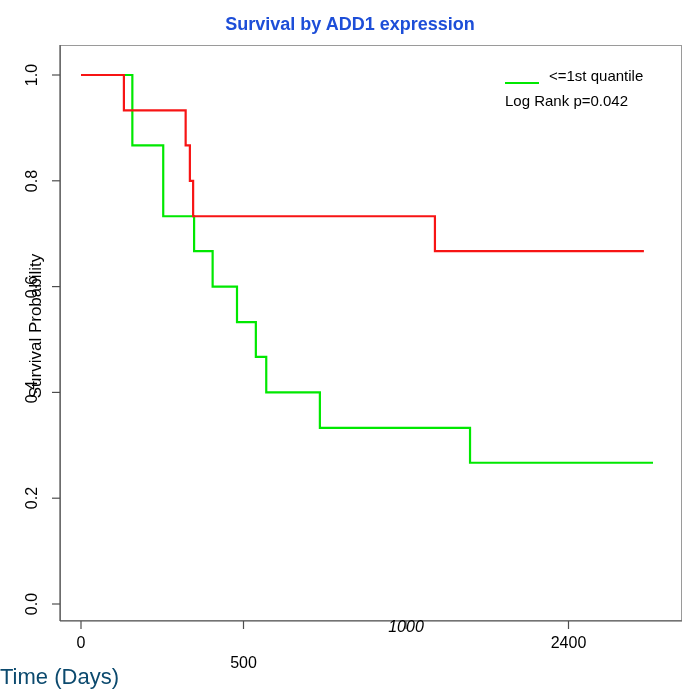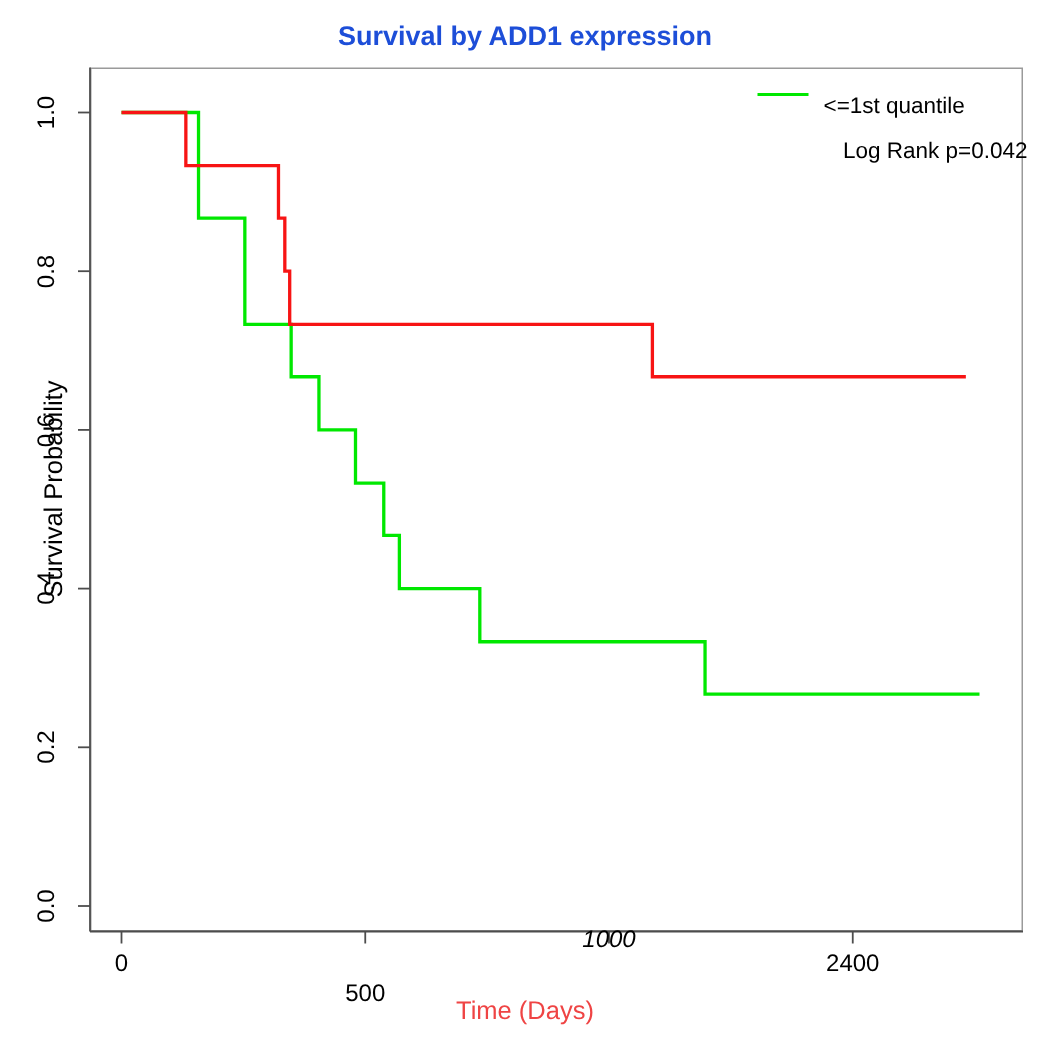--- a/index.html
+++ b/index.html
@@ -40,23 +40,23 @@
     font-size: 17px;
     color: #000000;
     transform: rotate(-90deg);
     transform-origin: center center;
   }
   .xlabel {
     position: absolute;
     left: 0;
     top: 664px;
     width: 700px;
-    text-align: center;
-    font-size: 17px;
-    color: #ef4444;
+    text-align: left;
+    font-size: 22px;
+    color: #0c4a6e;
   }
   .plot-area {
     position: absolute;
     left: 60px;
     top: 45px;
     width: 622px;
     height: 576px;
     border: 1px solid #9a9a9a;
     box-sizing: border-box;
     background: #ffffff;
@@ -84,41 +84,40 @@
     text-align: center;
   }
   .legend {
     position: absolute;
     left: 505px;
     top: 62px;
     width: 180px;
   }
   .legend-row {
     display: flex;
-    align-items: flex-start;
+    align-items: flex-end;
     height: 22px;
   }
   .legend-swatch {
     width: 34px;
     height: 0;
     border-top: 2.5px solid #000;
     margin-right: 10px;
     flex: none;
   }
   .legend-label {
     font-size: 15px;
     color: #000000;
     white-space: nowrap;
   }
   .legend-note {
     margin-top: 8px;
     font-size: 15px;
     color: #000000;
     white-space: nowrap;
-    text-align: right;
   }
 </style>
 </head>
 <body>
 
 <div id="figure">
 
   <div class="chart-title">Survival by ADD1 expression</div>
 
   <div class="ylabel">Survival Probability</div>

